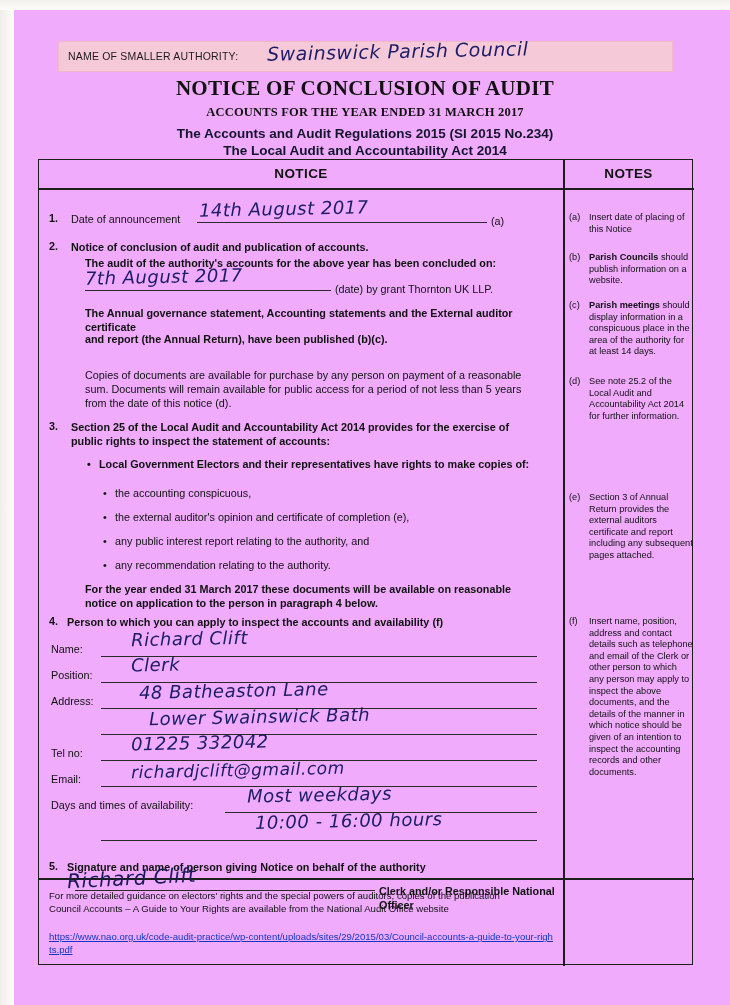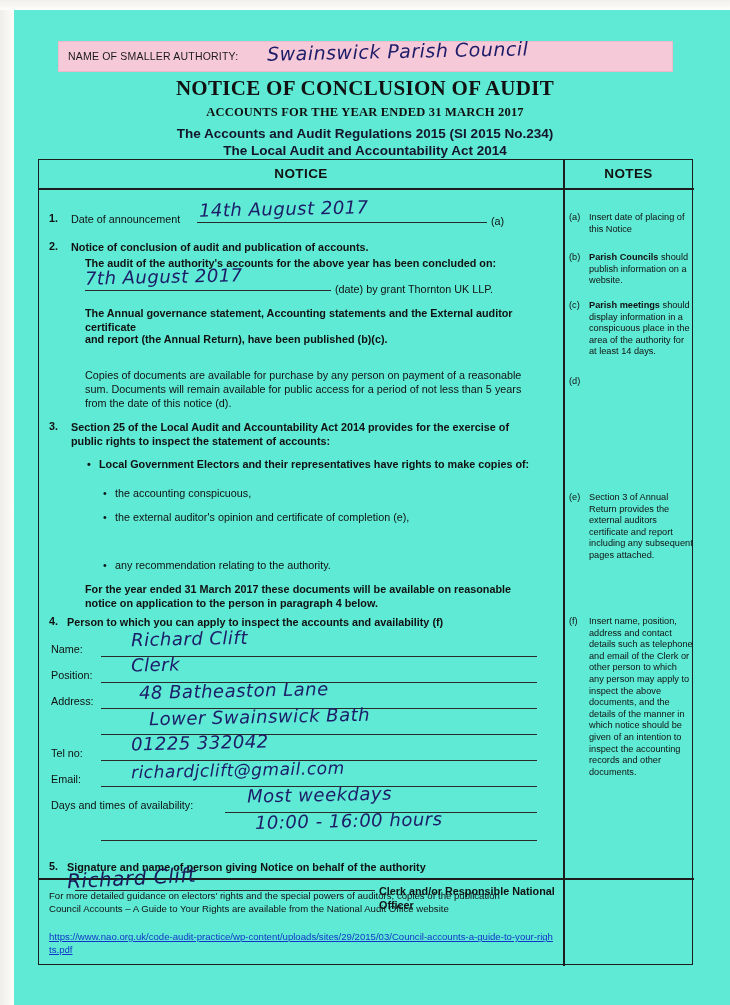--- a/index.html
+++ b/index.html
@@ -13,21 +13,21 @@
     font-family: "Liberation Sans", sans-serif;
     color: #111111;
     position: relative;
     overflow: hidden;
   }
   .page {
     position: absolute;
     left: 0; top: 0;
     width: 730px;
     height: 1005px;
-    background: #5eead4;
+    background: #f0abfc;
   }
   
   .scan-edge-left {
     position: absolute; left: 0; top: 0; width: 14px; height: 1005px;
     background: linear-gradient(to right, #efeeea, #fdfdfb);
   }
   .scan-edge-top {
     position: absolute; left: 0; top: 0; width: 730px; height: 10px;
     background: linear-gradient(to bottom, #f1f0ec, #fdfdfb);
   }
@@ -261,20 +261,21 @@
       <div class="txt" style="left:296px; top:92px;">(date) by grant Thornton UK LLP.</div>
       <div class="txt b" style="left:46px; top:116px;">The Annual governance statement, Accounting statements and the External auditor certificate</div>
       <div class="txt b" style="left:46px; top:142px;">and report (the Annual Return), have been published (b)(c).</div>
       <div class="txt" style="left:46px; top:178px; width:452px;">Copies of documents are available for purchase by any person on payment of a reasonable sum. Documents will remain available for public access for a period of not less than 5 years from the date of this notice (d).</div>
 
       <div class="num" style="left:10px; top:230px;">3.</div>
       <div class="txt b" style="left:32px; top:230px; width:466px;">Section 25 of the Local Audit and Accountability Act 2014 provides for the exercise of public rights to inspect the statement of accounts:</div>
       <div class="bullet b" style="left:60px; top:267px; width:440px; font-weight:bold;">Local Government Electors and their representatives have rights to make copies of:</div>
       <div class="bullet" style="left:76px; top:296px; width:420px;">the accounting conspicuous,</div>
       <div class="bullet" style="left:76px; top:320px; width:420px;">the external auditor's opinion and certificate of completion (e),</div>
+      <div class="bullet" style="left:76px; top:344px; width:420px;">any public interest report relating to the authority, and</div>
       <div class="bullet" style="left:76px; top:368px; width:420px;">any recommendation relating to the authority.</div>
       <div class="txt b" style="left:46px; top:392px; width:452px;">For the year ended 31 March 2017 these documents will be available on reasonable notice on application to the person in paragraph 4 below.</div>
 
       <div class="num" style="left:10px; top:425px;">4.</div>
       <div class="txt b" style="left:28px; top:425px; width:470px;">Person to which you can apply to inspect the accounts and availability (f)</div>
 
       <div class="txt" style="left:12px; top:452px;">Name:</div>
       <div class="hand" style="position:absolute; left:92px; top:438px; font-size:18px;">Richard Clift</div>
       <div class="rule" style="left:62px; top:466px; width:436px;"></div>
 
@@ -315,20 +316,21 @@
       <div class="note-key" style="top:22px;">(a)</div>
       <div class="note" style="top:22px;">Insert date of placing of this Notice</div>
 
       <div class="note-key" style="top:62px;">(b)</div>
       <div class="note" style="top:62px;"><b>Parish Councils</b><span> should publish information on a website.</span></div>
 
       <div class="note-key" style="top:110px;">(c)</div>
       <div class="note" style="top:110px;"><b>Parish meetings</b><span> should display information in a conspicuous place in the area of the authority for at least 14 days.</span></div>
 
       <div class="note-key" style="top:186px;">(d)</div>
+      <div class="note" style="top:186px;">See note 25.2 of the Local Audit and Accountability Act 2014 for further information.</div>
 
       <div class="note-key" style="top:302px;">(e)</div>
       <div class="note" style="top:302px;">Section 3 of Annual Return provides the external auditors certificate and report including any subsequent pages attached.</div>
 
       <div class="note-key" style="top:426px;">(f)</div>
       <div class="note" style="top:426px;">Insert name, position, address and contact details such as telephone and email of the Clerk or other person to which any person may apply to inspect the above documents, and the details of the manner in which notice should be given of an intention to inspect the accounting records and other documents.</div>
     </div>
 
     <div class="footer">
       <div>For more detailed guidance on electors' rights and the special powers of auditors, copies of the publication</div>

